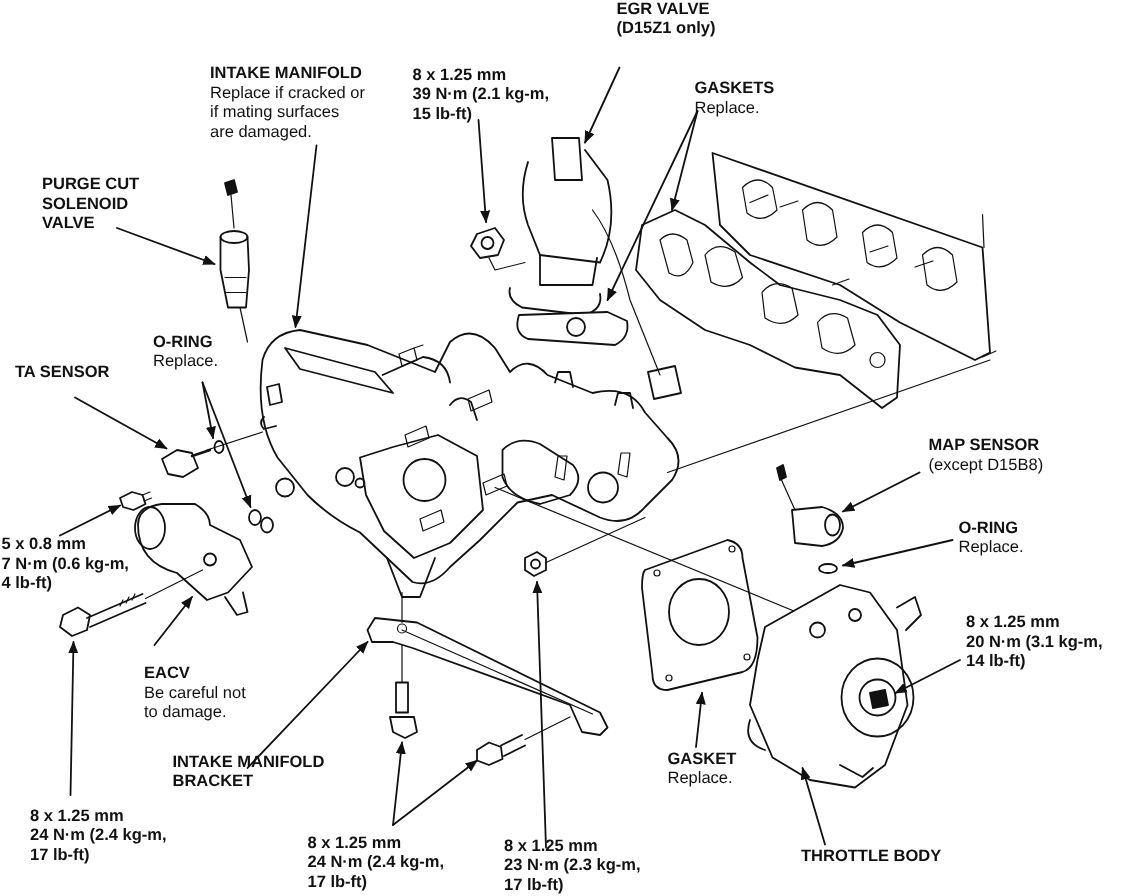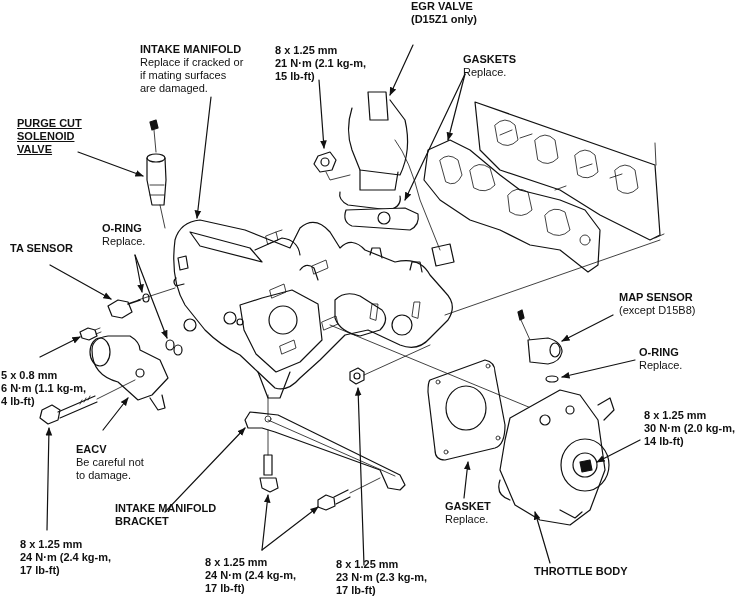--- a/index.html
+++ b/index.html
@@ -217,51 +217,51 @@
   <span class="s">are damaged.</span>
 </div>
 
 <div class="lbl" style="left:411px; top:0px;">
   <span class="t">EGR VALVE</span>
   <span class="t">(D15Z1 only)</span>
 </div>
 
 <div class="lbl" style="left:275px; top:44px;">
   <span class="t">8 x 1.25 mm</span>
-  <span class="t">21 N·m (2.1 kg-m,</span>
+  <span class="t">39 N·m (2.1 kg-m,</span>
   <span class="t">15 lb-ft)</span>
 </div>
 
 <div class="lbl" style="left:463px; top:53px;">
   <span class="t">GASKETS</span>
   <span class="s">Replace.</span>
 </div>
 
-<div class="lbl" style="left:17px; top:117px;text-decoration:underline;">
+<div class="lbl" style="left:28px; top:117px;">
   <span class="t">PURGE CUT</span>
   <span class="t">SOLENOID</span>
   <span class="t">VALVE</span>
 </div>
 
 <div class="lbl" style="left:102px; top:222px;">
   <span class="t">O-RING</span>
   <span class="s">Replace.</span>
 </div>
 
 <div class="lbl" style="left:10px; top:242px;">
   <span class="t">TA SENSOR</span>
 </div>
 
-<div class="lbl" style="left:1px; top:357px;margin-top:12px;">
+<div class="lbl" style="left:1px; top:357px;">
   <span class="t">5 x 0.8 mm</span>
-  <span class="t">6 N·m (1.1 kg-m,</span>
+  <span class="t">7 N·m (0.6 kg-m,</span>
   <span class="t">4 lb-ft)</span>
 </div>
 
-<div class="lbl" style="left:76px; top:443px;">
+<div class="lbl" style="left:96px; top:443px;">
   <span class="t">EACV</span>
   <span class="s">Be careful not</span>
   <span class="s">to damage.</span>
 </div>
 
 <div class="lbl" style="left:115px; top:502px;">
   <span class="t">INTAKE MANIFOLD</span>
   <span class="t">BRACKET</span>
 </div>
 
@@ -297,15 +297,15 @@
   <span class="s">(except D15B8)</span>
 </div>
 
 <div class="lbl" style="left:639px; top:346px;">
   <span class="t">O-RING</span>
   <span class="s">Replace.</span>
 </div>
 
 <div class="lbl" style="left:644px; top:409px;">
   <span class="t">8 x 1.25 mm</span>
-  <span class="t">30 N·m (2.0 kg-m,</span>
+  <span class="t">20 N·m (3.1 kg-m,</span>
   <span class="t">14 lb-ft)</span>
 </div>
 
 </body></html>

